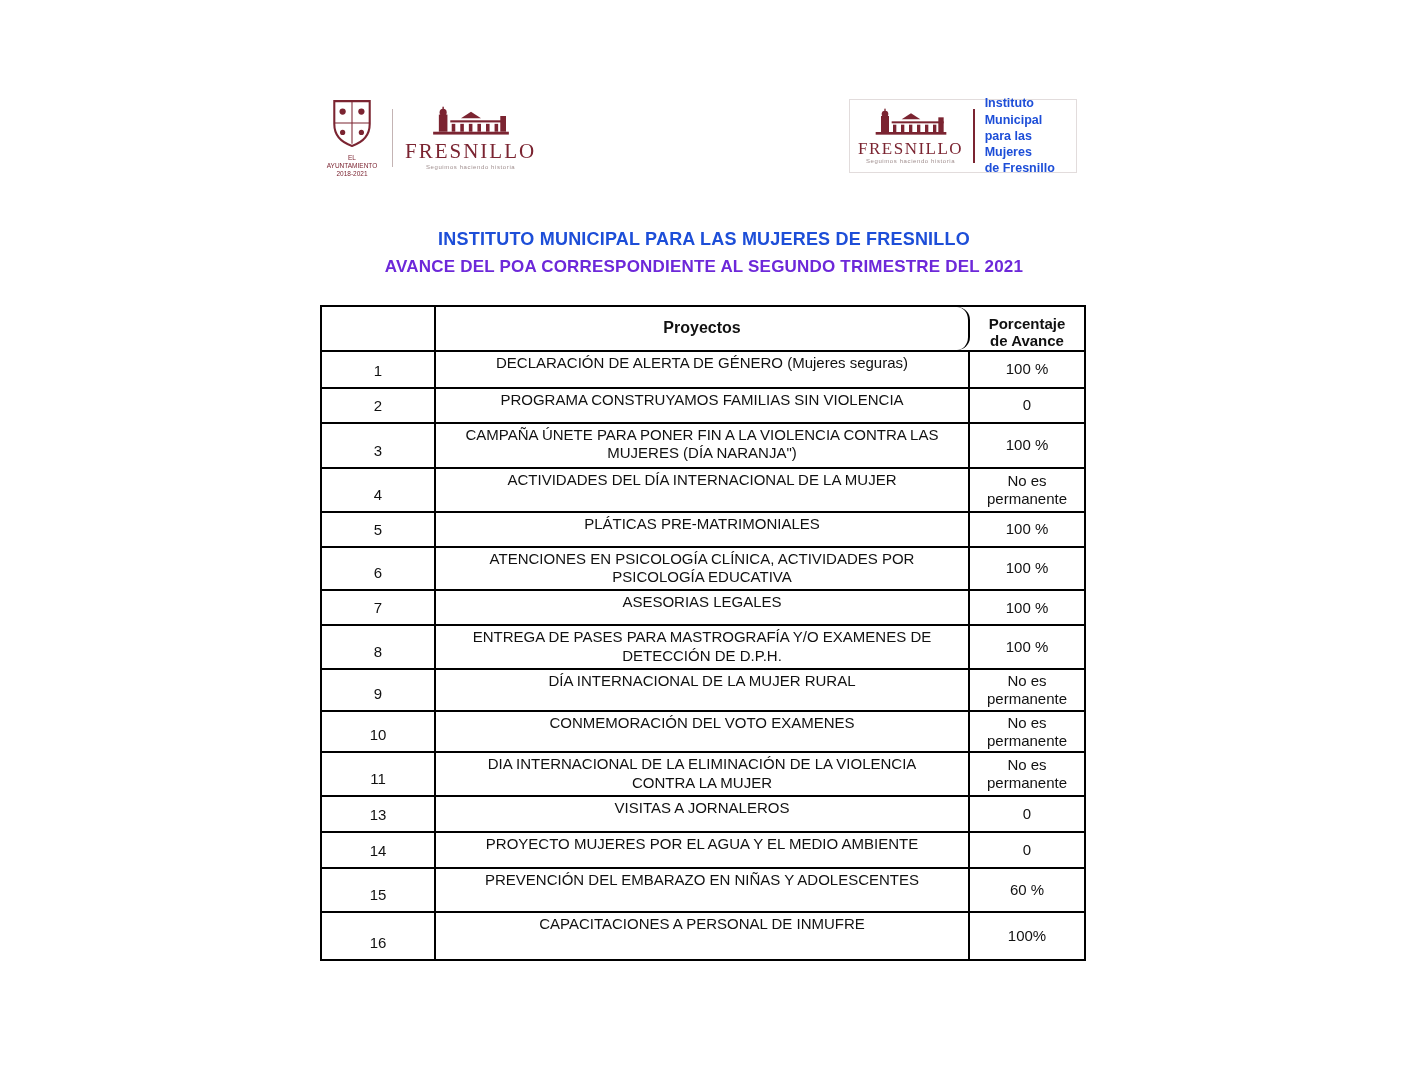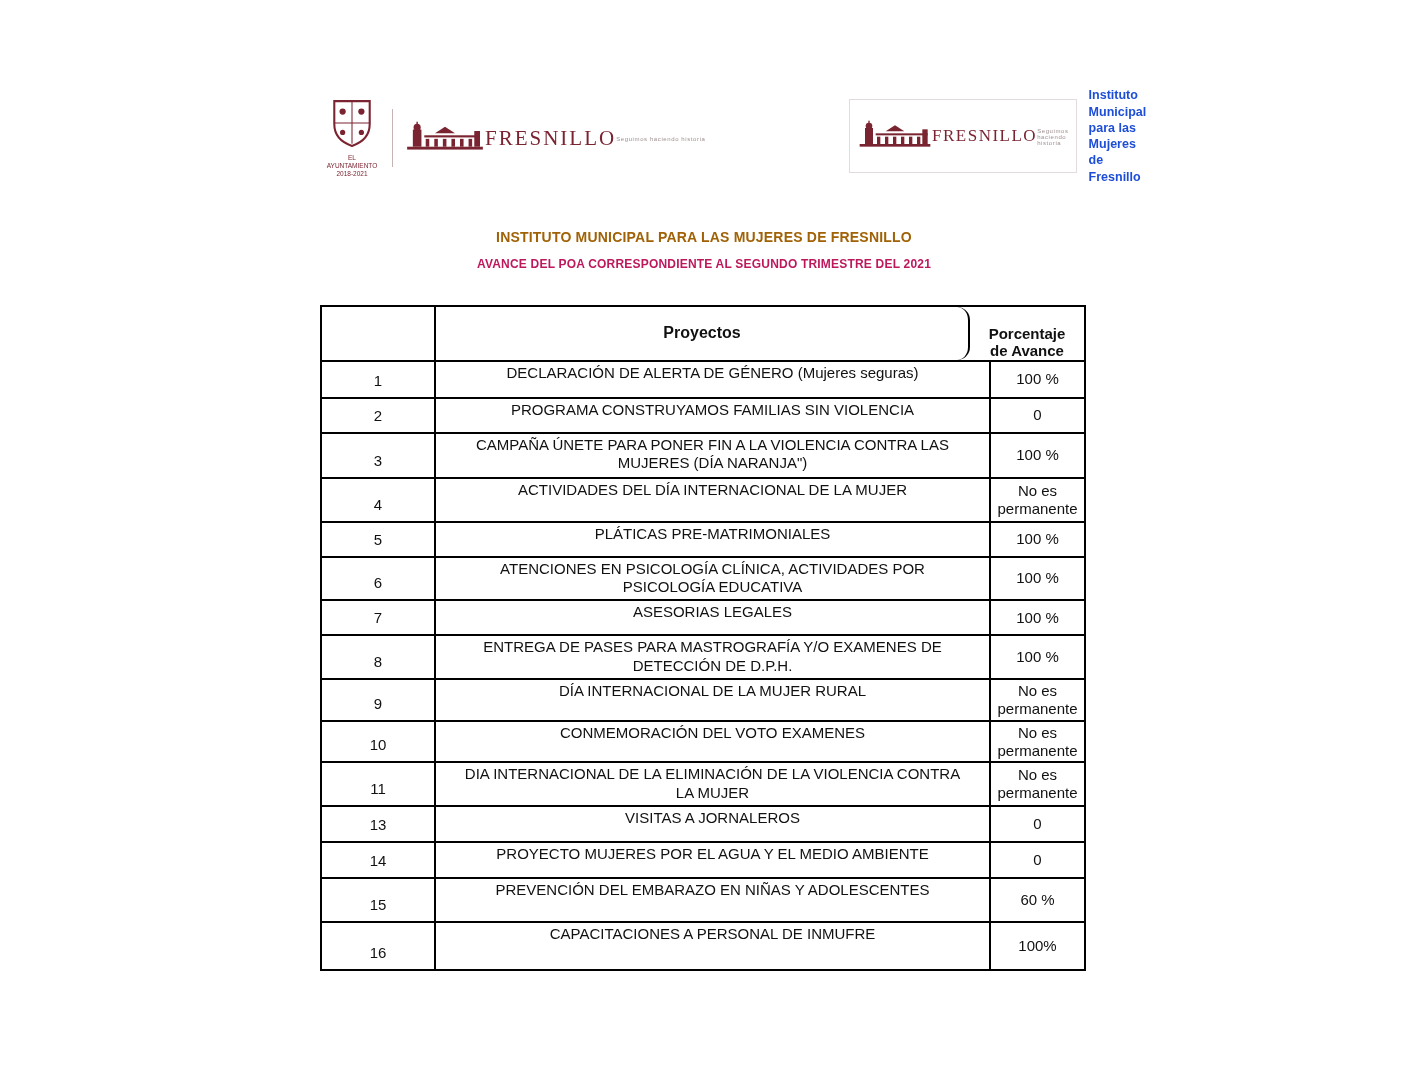--- a/index.html
+++ b/index.html
@@ -15,82 +15,82 @@
   }
 
   
   .left-logo {
     position: absolute; left: 324px; top: 98px;
     height: 80px; display: flex; align-items: center; gap: 12px;
   }
   .crest-block { display: flex; flex-direction: column; align-items: center; width: 56px; }
   .crest-caption { font-size: 6.5px; color: #7b2431; text-align: center; line-height: 1.2; margin-top: 2px; }
   .logo-divider { width: 1px; height: 58px; background: #c4b4b4; }
-  .brand-block { display: flex; flex-direction: row; align-items: center; }
+  .brand-block { display: flex; flex-direction: column; align-items: center; }
   .brand-name {
     font-family: "Liberation Serif", serif;
     font-size: 21px; color: #7b2431; letter-spacing: 2px; line-height: 1.05;
   }
   .brand-tagline { font-size: 6px; color: #a08f8f; letter-spacing: 0.6px; margin-top: 1px; }
 
   .right-logo {
     position: absolute; left: 849px; top: 99px;
     width: 228px; height: 74px;
     border: 1px solid #e2dcdc;
     display: flex; align-items: center; gap: 10px;
     padding: 4px 8px;
   }
   .right-logo .brand-name { font-size: 17px; letter-spacing: 1.5px; }
   .maroon-divider { width: 2px; height: 54px; background: #7b2431; }
   .org-text { font-size: 12.5px; font-weight: 700; color: #1d4ed8; line-height: 1.3; }
 
   
   .doc-title {
     position: absolute; top: 229px; left: 0; width: 100%;
-    text-align: center; font-size: 14px; font-weight: 700; letter-spacing: 0.2px;
-    color: #a16207;
+    text-align: center; font-size: 18px; font-weight: 700; letter-spacing: 0.2px;
+    color: #1d4ed8;
   }
   .doc-subtitle {
     position: absolute; top: 257px; left: 0; width: 100%;
-    text-align: center; font-size: 12px; font-weight: 700; letter-spacing: 0.2px;
-    color: #be185d;
+    text-align: center; font-size: 17px; font-weight: 700; letter-spacing: 0.2px;
+    color: #6d28d9;
   }
 
   
   .poa-table {
     position: absolute; left: 320px; top: 305px; width: 766px;
     border: 2px solid #000; background: #fff;
     font-size: 15px; line-height: 1.25;
   }
   .t-header { display: flex; min-height: 36px; border-bottom: 2px solid #000; }
   .h-num { width: 114px; border-right: 2px solid #000; }
   .h-proj {
     flex: 1; border-right: 2px solid #000;
     display: flex; align-items: center; justify-content: center;
     font-weight: 700; font-size: 16px; border-radius: 13px;
   }
   .h-av {
     width: 114px; display: flex; flex-direction: column;
     align-items: center; justify-content: flex-start;
-    font-weight: 700; font-size: 15px; line-height: 1.15; padding-top: 18px;
+    font-weight: 700; font-size: 15px; line-height: 1.15; padding-top: 8px;
   }
   .t-row { display: flex; }
   .t-row:not(:last-child) { border-bottom: 2px solid #000; }
   .c-num {
     width: 114px; border-right: 2px solid #000;
     display: flex; align-items: flex-end; justify-content: center;
     padding-bottom: 6px; font-size: 15px;
   }
   .c-proj {
     flex: 1; border-right: 2px solid #000;
     display: flex; align-items: flex-start; justify-content: center;
     text-align: center; padding: 2px 19px;
   }
   .c-av {
-    width: 93px;
+    width: 114px;
     display: flex; align-items: center; justify-content: center;
     text-align: center; padding: 0 5px; line-height: 1.2;
   }
   .rows .t-row:nth-child(1)  { min-height: 37px; }
   .rows .t-row:nth-child(2)  { min-height: 35px; }
   .rows .t-row:nth-child(3)  { min-height: 45px; }
   .rows .t-row:nth-child(4)  { min-height: 44px; }
   .rows .t-row:nth-child(5)  { min-height: 35px; }
   .rows .t-row:nth-child(6)  { min-height: 40px; }
   .rows .t-row:nth-child(7)  { min-height: 35px; }

